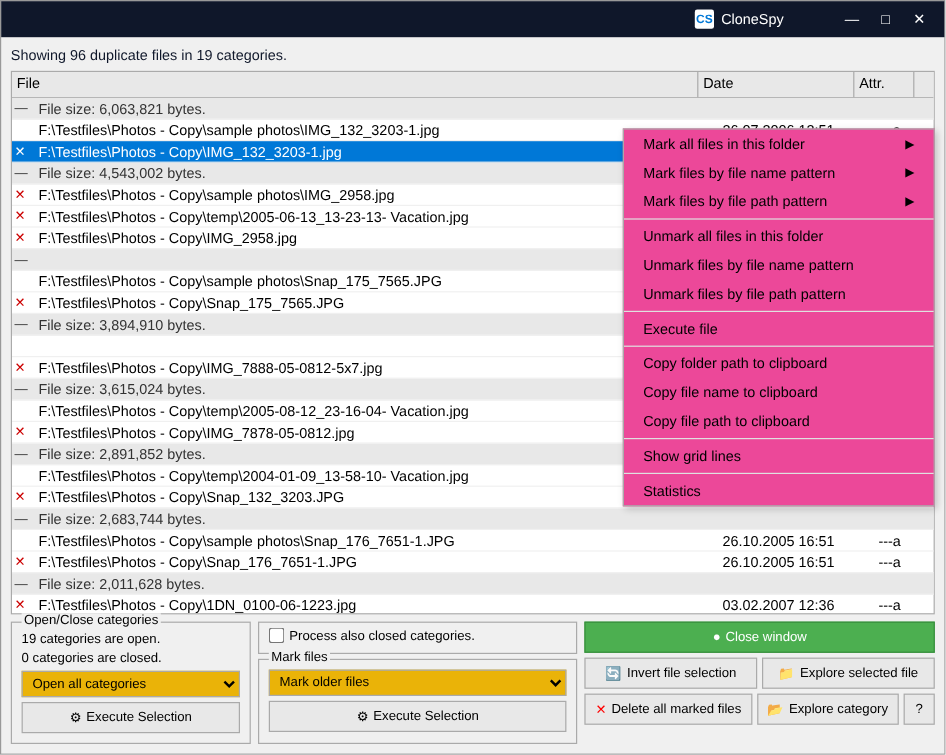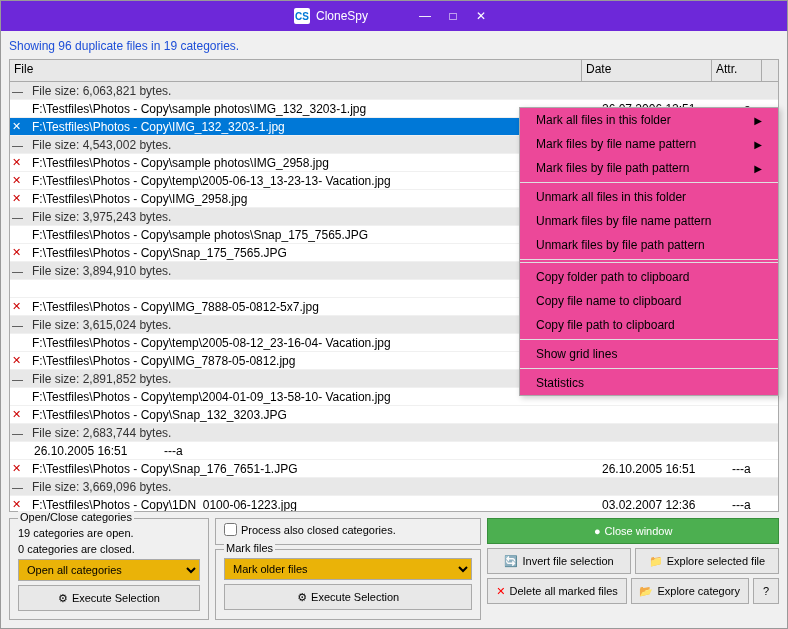--- a/index.html
+++ b/index.html
@@ -13,27 +13,27 @@
     }
     .window {
       width: 788px;
       height: 629px;
       background: #f0f0f0;
       border: 1px solid #999;
       display: flex;
       flex-direction: column;
     }
     .title-bar {
-      background: #6d28d9;
+      background: #0f172a;
       color: white;
       height: 30px;
       display: flex;
       align-items: center;
       padding: 0 8px;
-      justify-content: center;
+      justify-content: flex-end;
       flex-shrink: 0;
       gap: 44px;
     }
     .title-bar-left {
       display: flex;
       align-items: center;
       gap: 6px;
     }
     .title-bar-icon {
       width: 16px;
@@ -66,21 +66,21 @@
     .content {
       flex: 1;
       padding: 8px;
       display: flex;
       flex-direction: column;
       gap: 6px;
       overflow: hidden;
     }
     .status-text {
       font-size: 12px;
-      color: #1d4ed8;
+      color: #0f172a;
     }
     .file-list-container {
       flex: 1;
       border: 1px solid #aaa;
       background: white;
       overflow: hidden;
       position: relative;
     }
     .file-list-header {
       display: flex;
@@ -334,21 +334,20 @@
             <span class="row-attr"></span>
           </div>
           <div class="file-row">
             <span class="row-icon" style="color: rgb(204, 0, 0);">✕</span>
             <span class="row-file">F:\Testfiles\Photos - Copy\IMG_2958.jpg</span>
             <span class="row-date"></span>
             <span class="row-attr"></span>
           </div>
           <div class="file-row category-header">
             <span class="row-dash">—</span>
-            <span class="row-file">File size:  3,975,243 bytes.</span>
             <span class="row-date"></span>
             <span class="row-attr"></span>
           </div>
           <div class="file-row">
             <span class="row-icon" style="color: rgb(204, 0, 0);"></span>
             <span class="row-file">F:\Testfiles\Photos - Copy\sample photos\Snap_175_7565.JPG</span>
             <span class="row-date"></span>
             <span class="row-attr"></span>
           </div>
           <div class="file-row">
@@ -411,32 +410,33 @@
             <span class="row-attr"></span>
           </div>
           <div class="file-row category-header">
             <span class="row-dash">—</span>
             <span class="row-file">File size:  2,683,744 bytes.</span>
             <span class="row-date"></span>
             <span class="row-attr"></span>
           </div>
           <div class="file-row">
             <span class="row-icon" style="color: rgb(204, 0, 0);"></span>
+            <span class="row-file">F:\Testfiles\Photos - Copy\sample photos\Snap_176_7651-1.JPG</span>
             <span class="row-date">26.10.2005  16:51</span>
             <span class="row-attr">---a</span>
           </div>
           <div class="file-row">
             <span class="row-icon" style="color: rgb(204, 0, 0);">✕</span>
             <span class="row-file">F:\Testfiles\Photos - Copy\Snap_176_7651-1.JPG</span>
             <span class="row-date">26.10.2005  16:51</span>
             <span class="row-attr">---a</span>
           </div>
           <div class="file-row category-header">
             <span class="row-dash">—</span>
-            <span class="row-file">File size:  3,669,096 bytes.</span>
+            <span class="row-file">File size:  2,011,628 bytes.</span>
             <span class="row-date"></span>
             <span class="row-attr"></span>
           </div>
           <div class="file-row">
             <span class="row-icon" style="color: rgb(204, 0, 0);">✕</span>
             <span class="row-file">F:\Testfiles\Photos - Copy\1DN_0100-06-1223.jpg</span>
             <span class="row-date">03.02.2007  12:36</span>
             <span class="row-attr">---a</span>
           </div>
         </div>
@@ -540,20 +540,23 @@
       <div class="ctx-item">
         <span>Unmark all files in this folder</span>
       </div>
       <div class="ctx-item">
         <span>Unmark files by file name pattern</span>
       </div>
       <div class="ctx-item">
         <span>Unmark files by file path pattern</span>
       </div>
       <div class="ctx-separator"></div>
+      <div class="ctx-item">
+        <span>Execute file</span>
+      </div>
       <div class="ctx-separator"></div>
       <div class="ctx-item">
         <span>Copy folder path to clipboard</span>
       </div>
       <div class="ctx-item">
         <span>Copy file name to clipboard</span>
       </div>
       <div class="ctx-item">
         <span>Copy file path to clipboard</span>
       </div>

